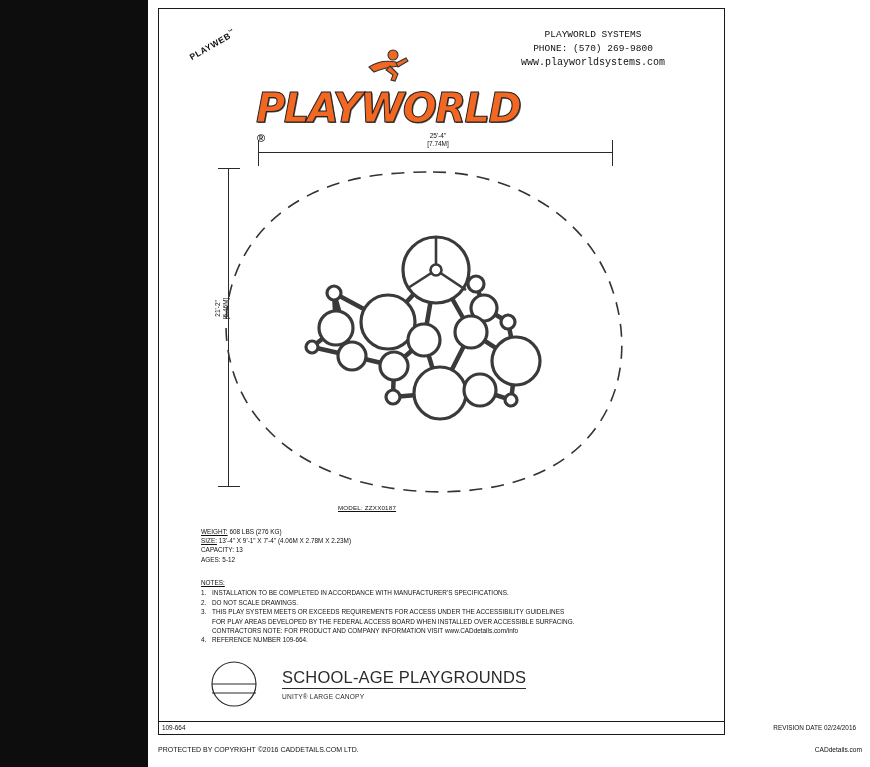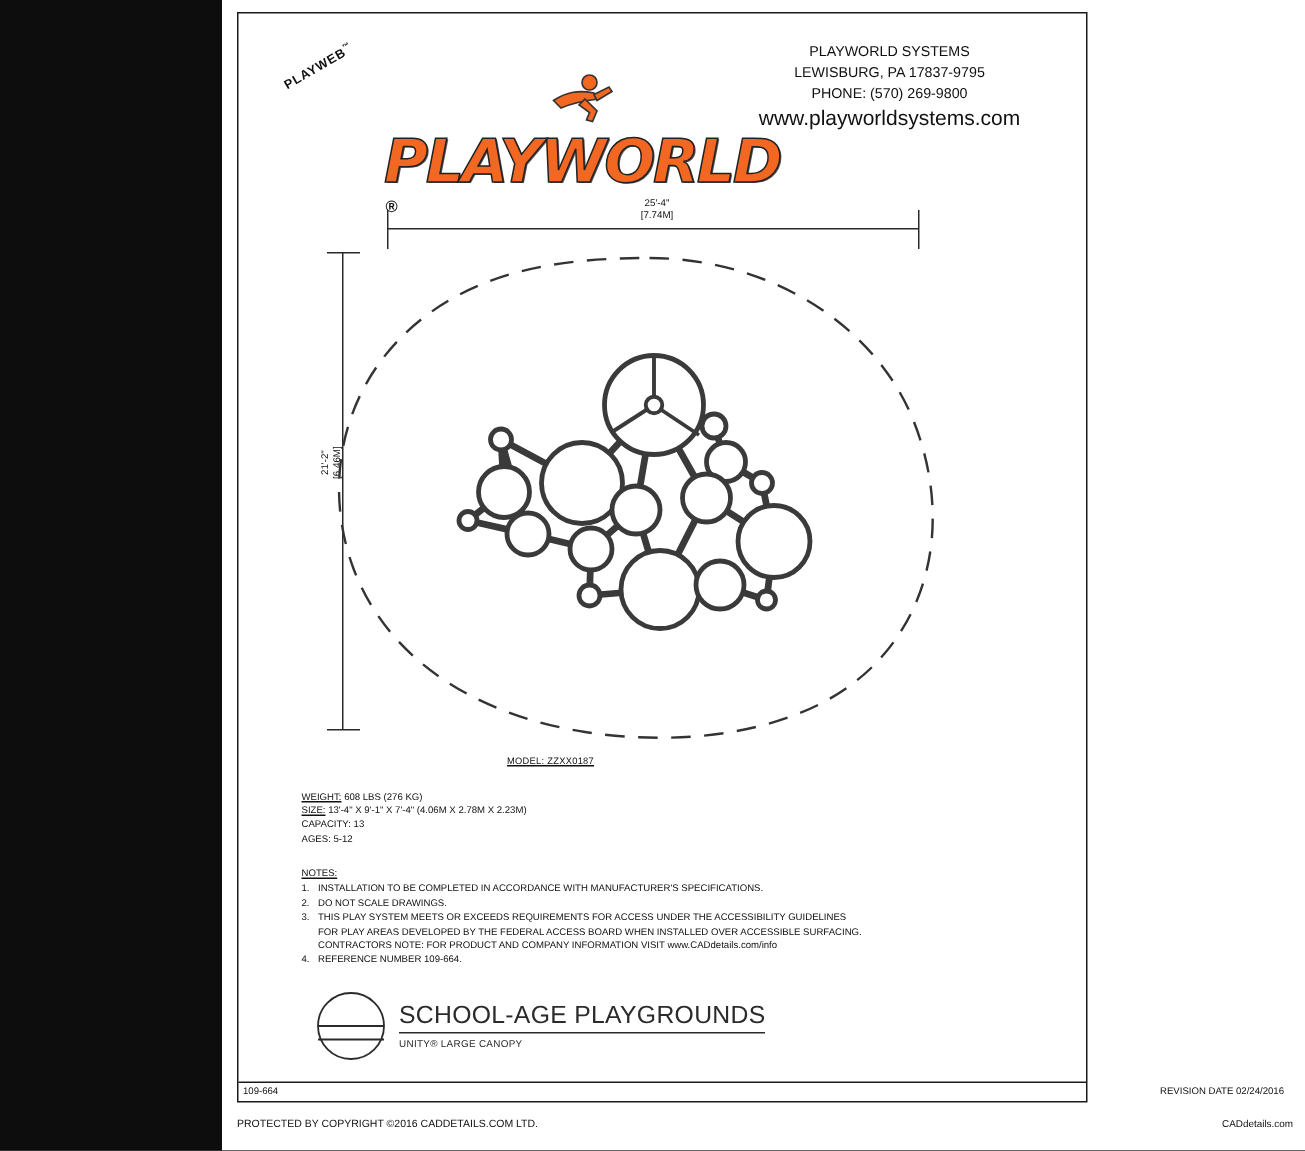--- a/index.html
+++ b/index.html
@@ -66,23 +66,23 @@
   }
 
   .company {
     position: absolute;
     left: 330px; top: 28px;
     width: 230px;
     text-align: center;
     font-size: 9.5px;
     line-height: 14.2px;
     color: #111;
-    font-family: Liberation Sans, sans-serif;
-  }
-  .company .web { font-size: 14px; }
+    font-family: Liberation Mono, monospace;
+  }
+  .company .web { font-size: 10px; }
 
   
   .dim-top-line {
     position: absolute; left: 110px; top: 152px;
     width: 354px; height: 1px; background: #2a2a2a;
   }
   .dim-top-tick-l, .dim-top-tick-r {
     position: absolute; top: 140px; width: 1px; height: 26px; background: #2a2a2a;
   }
   .dim-top-tick-l { left: 110px; }
@@ -138,21 +138,21 @@
   .note-num { width: 11px; flex: none; }
   .note-txt { flex: 1; }
   .note-cont { padding-left: 11px; }
 
   
   .titleblock {
     position: absolute; left: 62px; top: 660px;
     display: flex; align-items: center;
   }
   .tb-symbol { width: 48px; height: 48px; flex: none; }
-  .tb-text { margin-left: 8px; }
+  .tb-text { margin-left: 24px; }
   .tb-main {
     font-size: 16.5px; color: #2b2b2b; letter-spacing: .2px;
     border-bottom: 1.2px solid #2b2b2b; padding-bottom: 1px;
     display: inline-block;
   }
   .tb-sub { font-size: 6.6px; color: #2b2b2b; margin-top: 4px; letter-spacing: .2px; }
 
   
   .footer-rule {
     position: absolute; left: 11px; top: 721px;
@@ -196,21 +196,20 @@
           <path d="M24 22 L32 30 L29 37 L25 36 L27 31 L20 26 Z"></path>
           <path d="M30 19 L40 14 L42 17 L32 23 Z"></path>
         </g>
       </svg>
       <span class="logo-word">PLAYWORLD</span>
       <span class="logo-reg">®</span>
     </div>
 
     <div class="company">
       <div>PLAYWORLD SYSTEMS</div>
-      <div>LEWISBURG, PA 17837-9795</div>
       <div>PHONE: (570) 269-9800</div>
       <div class="web">www.playworldsystems.com</div>
     </div>
 
     <div class="dim-top-tick-l"></div>
     <div class="dim-top-tick-r"></div>
     <div class="dim-top-line"></div>
     <div class="dim-top-label">
       <div>25'-4"</div>
       <div>[7.74M]</div>

